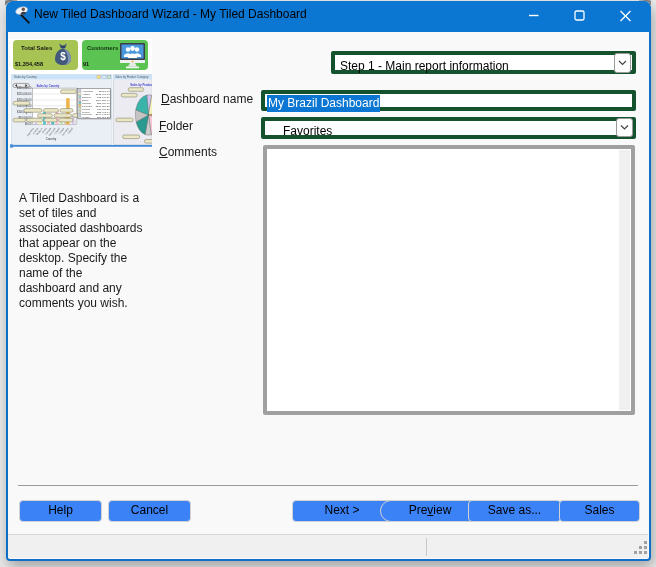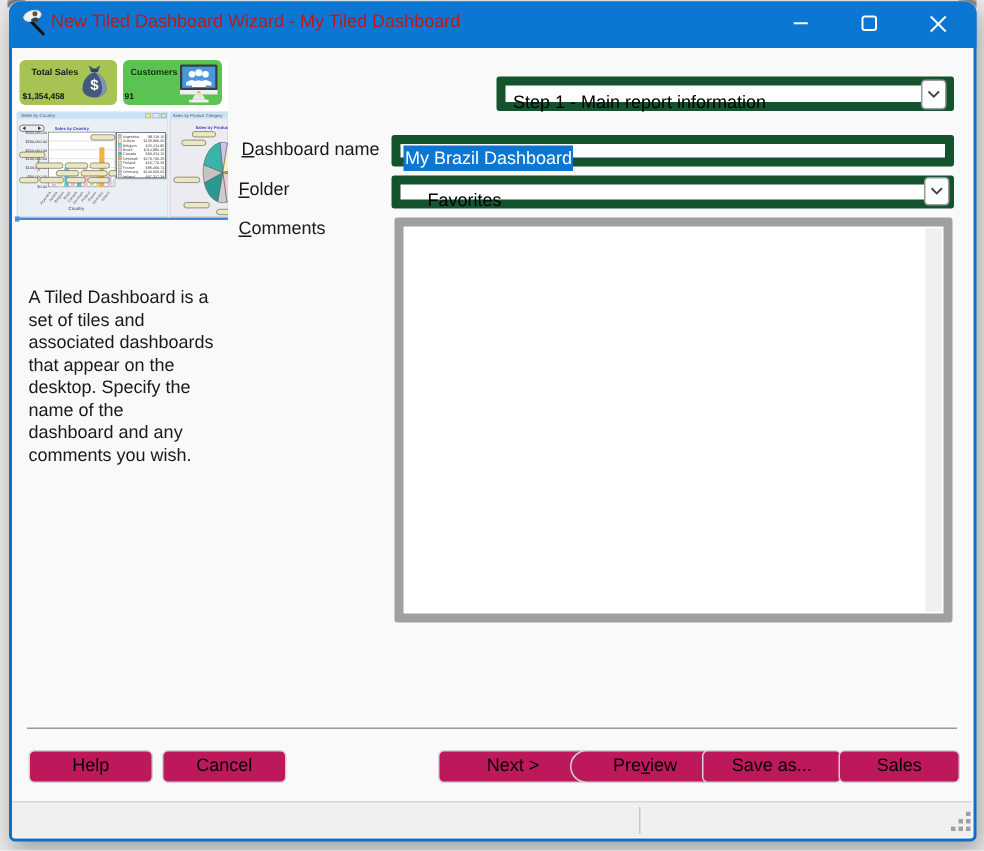--- a/index.html
+++ b/index.html
@@ -12,28 +12,28 @@
     border:2px solid #0f6fc8;
     border-radius:8px 8px 4px 4px;
     box-shadow:2px 6px 14px rgba(0,0,0,0.30);
   }
   .titlebar {
     left:6px; top:1px; width:645px; height:30.5px;
     background:#0b77d2;
     border-radius:8px 8px 0 0;
   }
   .title-text {
-    left:34px; top:7px; color:#b91c1c; font-size:12px;
+    left:34px; top:7px; color:#000000; font-size:12px;
   }
   .label { font-size:12px; color:#1a1a1a; }
   .field {
-    background:#ffffff; border:6px solid #14532d; border-radius:2px;
+    background:#ffffff; border:4px solid #14532d; border-radius:2px;
   }
   .btn {
-    background:#be185d; border:1px solid #d2d2d2; border-radius:4px;
+    background:#3b82f6; border:1px solid #d2d2d2; border-radius:4px;
     font-size:12px; color:#000000; text-align:center; line-height:19px;
     height:22px;
   }
   .chevbox {
     position:absolute; width:17px; background:#fdfdfd;
     border:1px solid #9a9a9a; border-radius:3px;
   }
   u { text-decoration:underline; text-underline-offset:1px; }
 </style>
 </head>

